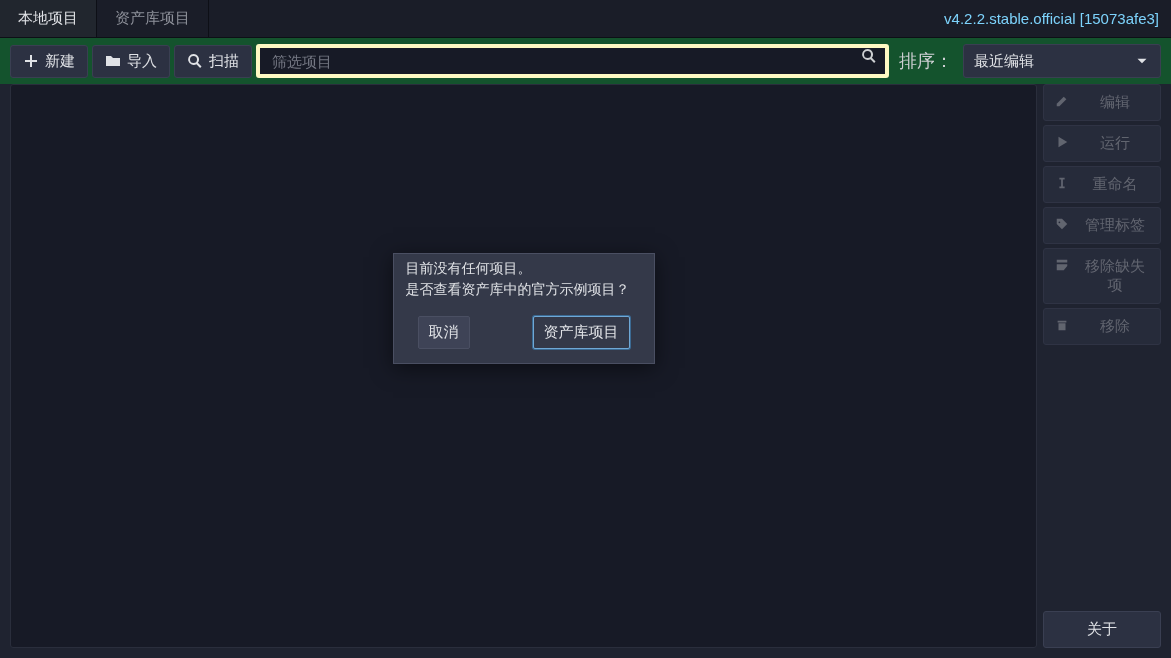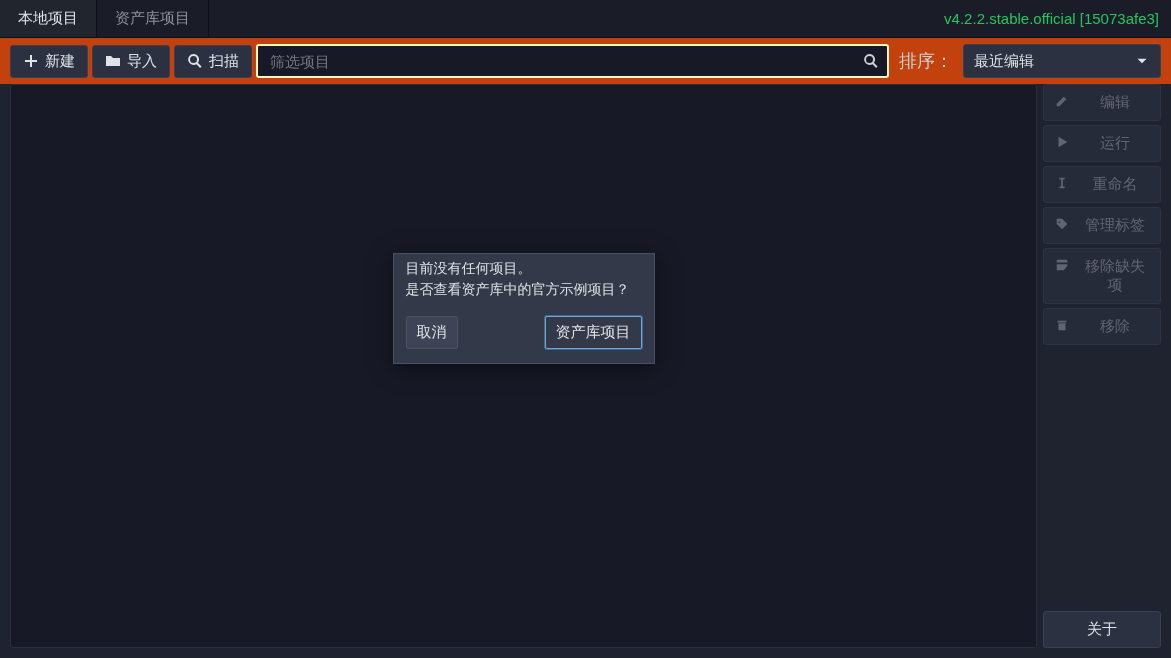--- a/index.html
+++ b/index.html
@@ -43,49 +43,48 @@
       cursor: pointer;
       border-right: 1px solid #0d0f16;
     }
     .tab.active {
       background: #21262e;
       color: #e0e2e6;
     }
     .version {
       margin-left: auto;
       padding-right: 12px;
-      color: #22c55e;
+      color: #7dd3fc;
       font-size: 15px;
       text-align: center;
     }
     .toolbar {
       display: flex;
       align-items: center;
       gap: 4px;
       padding: 6px 10px;
-      background: #c2410c;
+      background: #14532d;
     }
     .btn {
       display: flex;
       align-items: center;
       gap: 6px;
       padding: 6px 12px;
       background: #2c3142;
       border: 1px solid #3a3f52;
       border-radius: 3px;
       color: #e0e2e6;
       font-size: 15px;
       cursor: pointer;
     }
     .filter-input {
       flex: 1;
       display: flex;
-      align-items: center;
       background: #171a26;
-      border: 2px solid #fef9c3;
+      border: 4px solid #fef9c3;
       border-radius: 3px;
       padding: 0 8px;
       height: 34px;
     }
     .filter-input input {
       flex: 1;
       background: transparent;
       border: none;
       outline: none;
       color: #cdcfd2;
@@ -202,21 +201,21 @@
       color: #e0e2e6;
     }
     .dialog-body {
       padding: 4px 12px 10px 12px;
       font-size: 14px;
       color: #e0e2e6;
       line-height: 1.5;
     }
     .dialog-actions {
       display: flex;
-      justify-content: space-between;
+      justify-content: center;
       gap: 63px;
       padding: 6px 12px 14px 12px;
     }
     .dlg-btn {
       padding: 6px 10px;
       background: #3e4356;
       border: 1px solid #4a4f62;
       border-radius: 2px;
       color: #e0e2e6;
       font-size: 15px;

